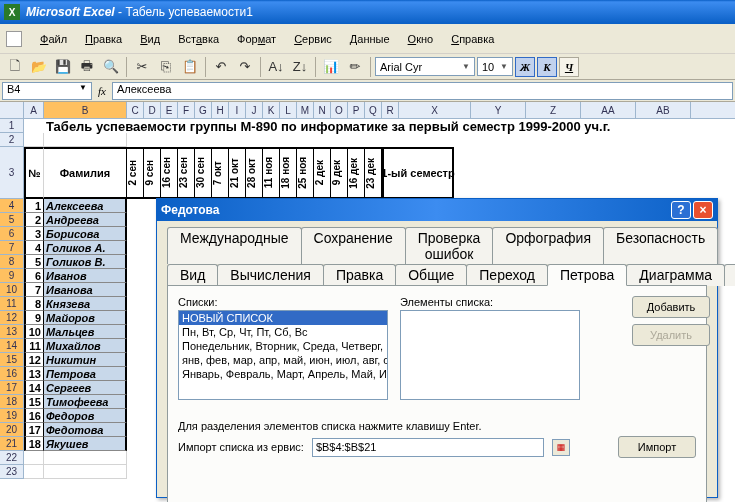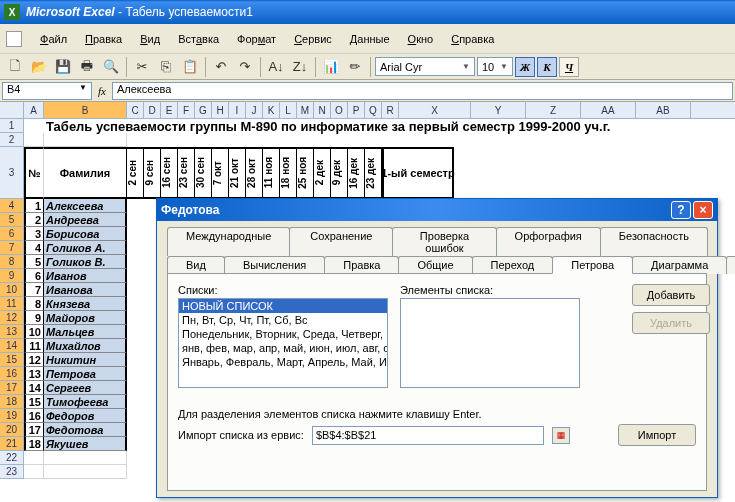--- a/index.html
+++ b/index.html
@@ -60,21 +60,21 @@
 
 .dialog { position: absolute; left: 156px; top: 198px; width: 562px; height: 300px; background: #ece9d8; border: 1px solid #0a5fc5; box-shadow: 2px 2px 4px rgba(0,0,0,0.3); }
 .dlg-title { background: linear-gradient(to right, #0a5fc5, #3c8cf0, #0a5fc5); color: #fff; height: 22px; display: flex; align-items: center; padding: 0 4px; font-weight: bold; font-size: 12px; }
 .dlg-title .spacer { flex: 1; }
 .dlg-title .qbtn, .dlg-title .xbtn { width: 20px; height: 18px; margin-left: 2px; border: 1px solid #fff; border-radius: 3px; display: flex; align-items: center; justify-content: center; font-weight: bold; font-size: 12px; cursor: default; }
 .dlg-title .qbtn { background: #2b70d4; }
 .dlg-title .xbtn { background: #e85030; }
 
 .dlg-body { padding: 6px 10px 10px; }
 .tabrow { display: flex; width: 100%; }
-.tab { border: 1px solid #919b9c; border-bottom: none; background: #f4f3ee; padding: 2px 18px; font-size: 11px; margin-right: -1px; cursor: default; border-radius: 3px 3px 0 0; flex: 1; text-align: center; }
+.tab { border: 1px solid #919b9c; border-bottom: none; background: #f4f3ee; padding: 2px 12px; font-size: 14px; margin-right: -1px; cursor: default; border-radius: 3px 3px 0 0; flex: 1; text-align: center; }
 .tab.active { background: #fcfcfa; border-bottom: 1px solid #fcfcfa; position: relative; z-index: 2; font-weight: normal; }
 .tabpanel { border: 1px solid #919b9c; background: #fcfcfa; padding: 10px; height: 218px; position: relative; margin-top: -1px; }
 
 .lbl { font-size: 11px; margin-bottom: 2px; display: block; }
 .listbox { background: #fff; border: 1px solid #7f9db9; width: 210px; height: 90px; font-size: 11px; overflow: hidden; }
 .listbox .li { padding: 1px 3px; white-space: nowrap; overflow: hidden; }
 .listbox .li.sel { background: #316ac5; color: #fff; }
 .txtarea { background: #fff; border: 1px solid #7f9db9; width: 180px; height: 90px; }
 .dlg-cols { display: flex; gap: 12px; }
 .btncol { display: flex; flex-direction: column; gap: 6px; margin-left: auto; }

